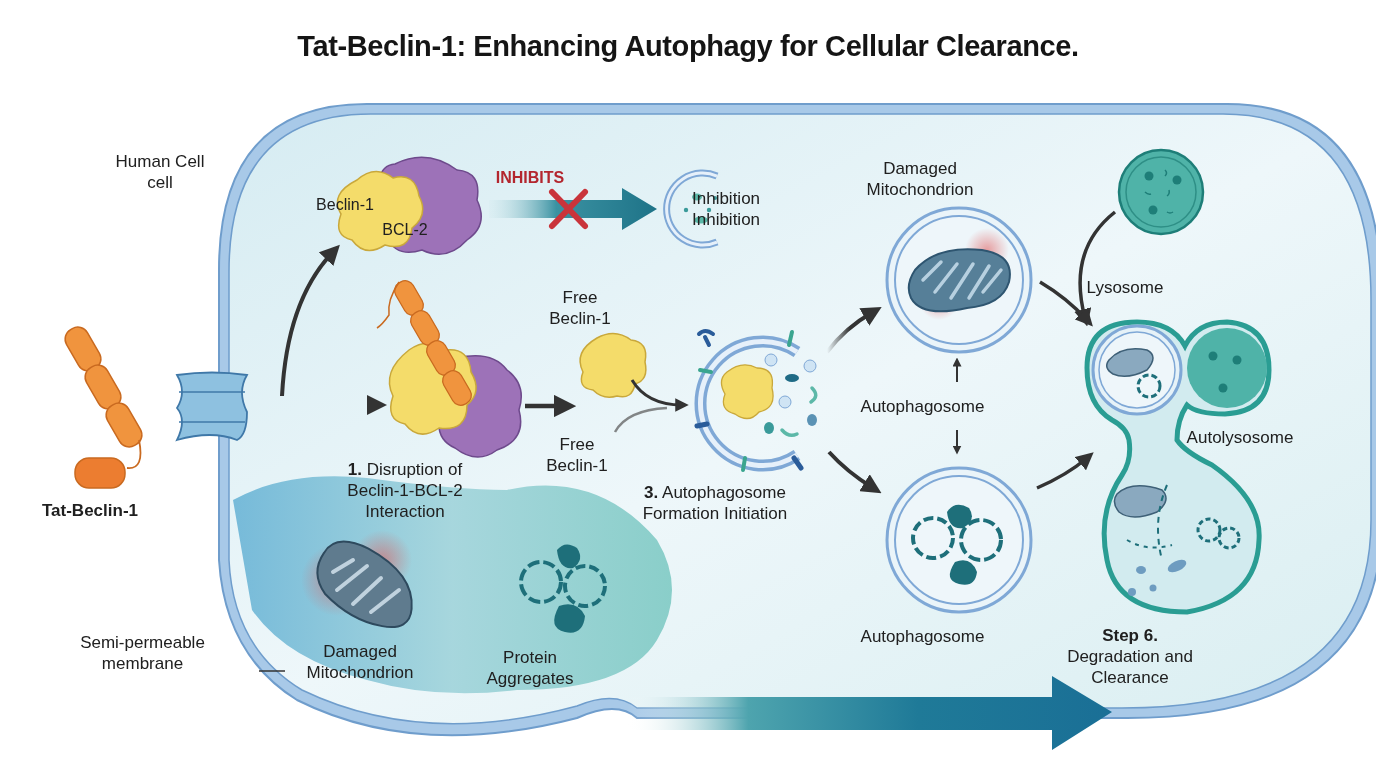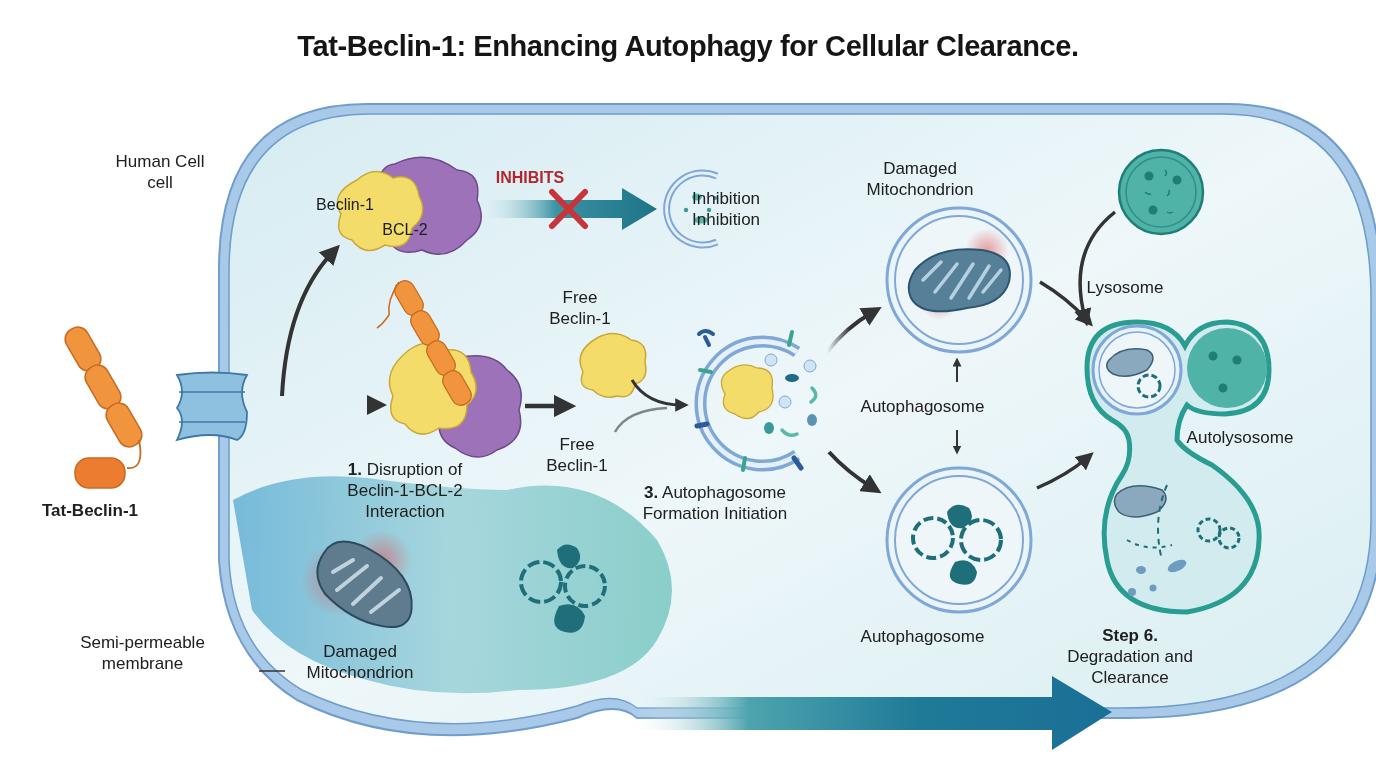--- a/index.html
+++ b/index.html
@@ -275,19 +275,23 @@
   <div class="bold">Step 6.</div>
   <div>Degradation and</div>
   <div>Clearance</div>
 </div>
 
 <div class="lbl" style="left:280px; top:641px; width:160px;">
   <div>Damaged</div>
   <div>Mitochondrion</div>
 </div>
 
+<div class="lbl" style="left:465px; top:647px; width:130px;">
+  <div>Protein</div>
+  <div>Aggregates</div>
+</div>
 
 <div class="lbl" style="left:60px; top:632px; width:165px;">
   <div>Semi-permeable</div>
   <div>membrane</div>
 </div>
 
 </div>
 
 </body></html>

